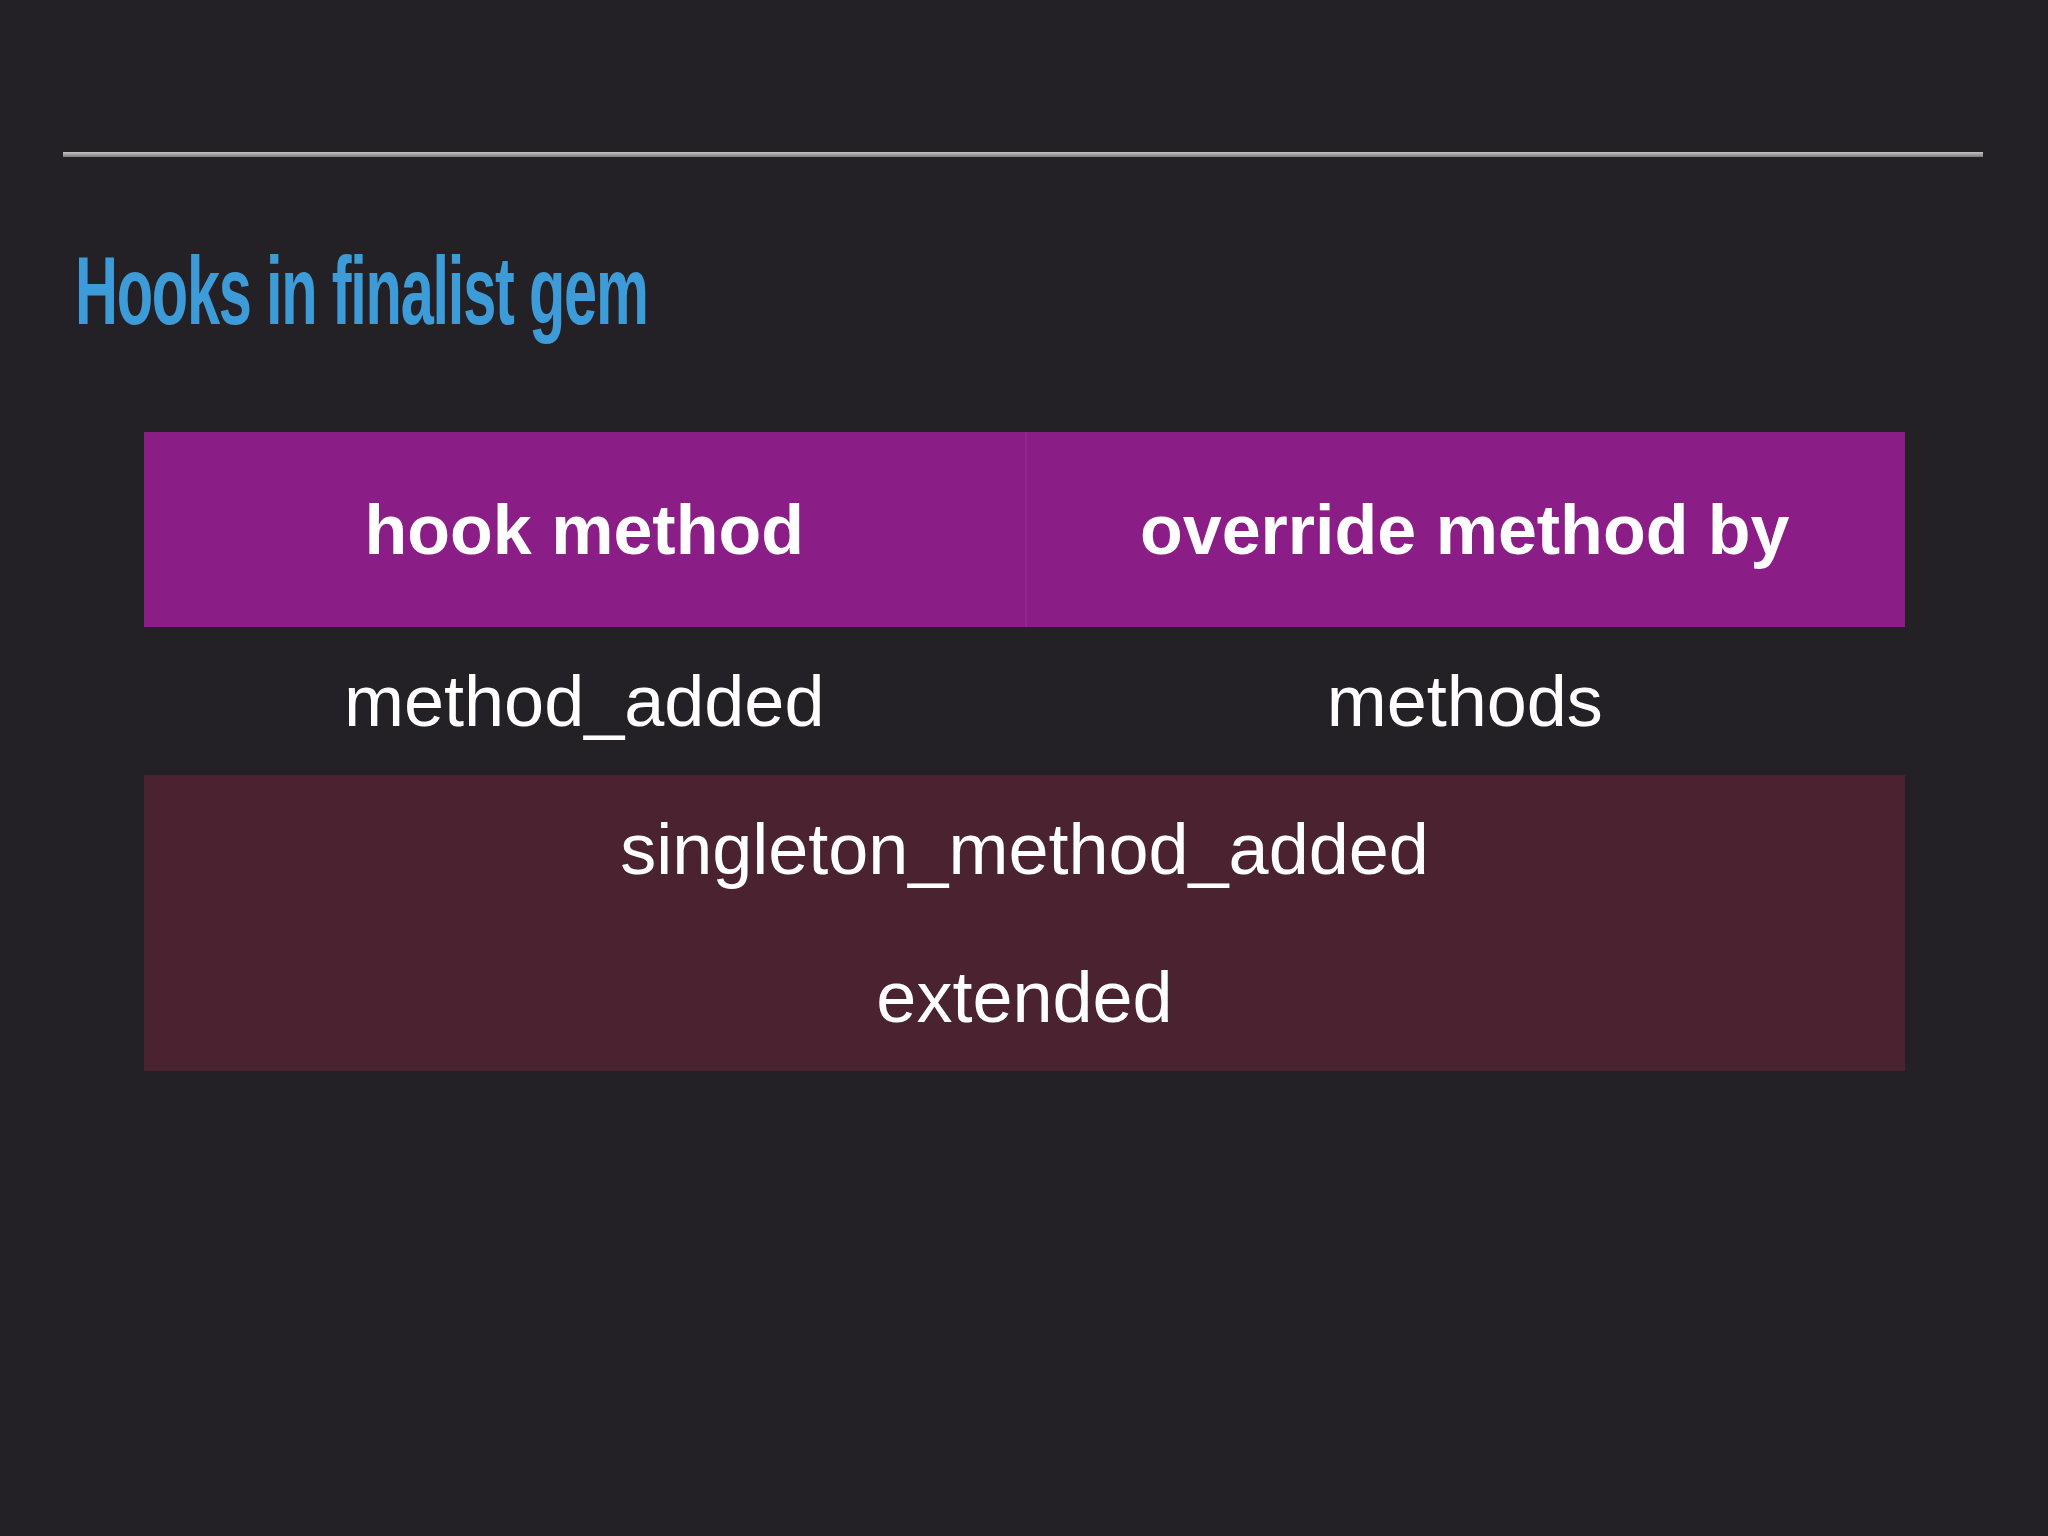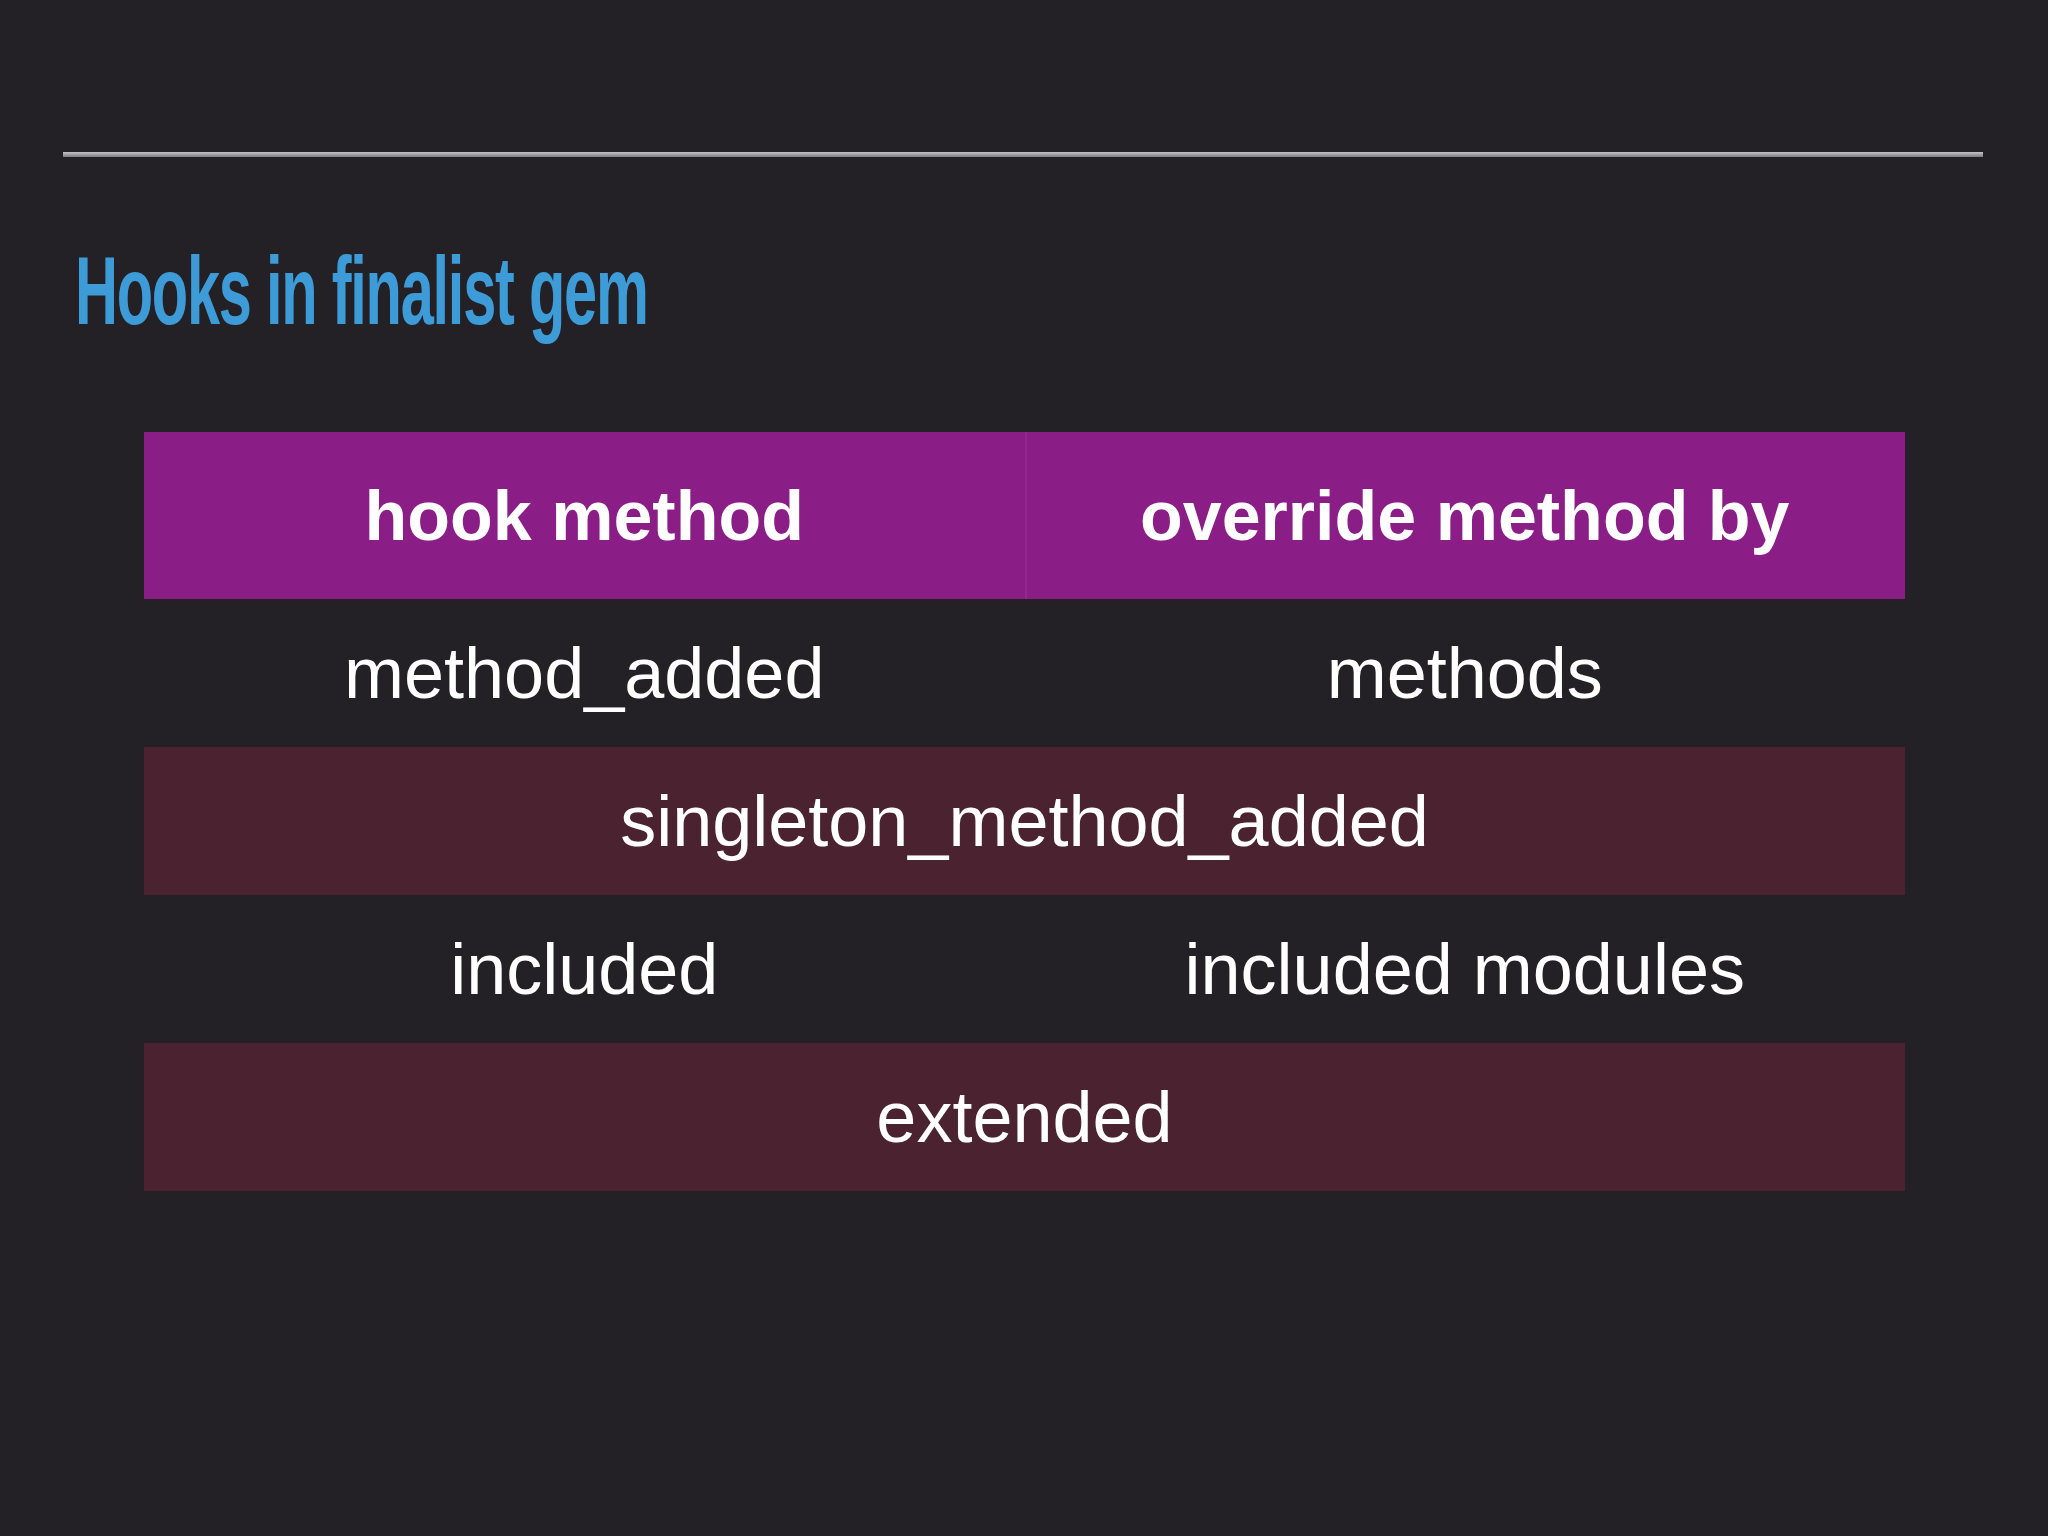--- a/index.html
+++ b/index.html
@@ -40,21 +40,21 @@
     left: 144px;
     top: 432px;
     width: 1761px;
   }
   .row {
     display: flex;
     height: 148px;
     width: 100%;
   }
   .row.header {
-    height: 167px;
+    height: 195px;
     background: var(--header-bg, #8b1d87);
   }
   .row.highlight {
     background: var(--highlight-bg, #4b2330);
   }
   .cell {
     flex: 1 1 0;
     display: flex;
     align-items: center;
     justify-content: center;
@@ -91,23 +91,19 @@
 
     <div class="row">
       <div class="cell">method_added</div>
       <div class="cell">methods</div>
     </div>
 
     <div class="row highlight">
       <div class="cell">singleton_method_added</div>
     </div>
 
-    <div class="row">
-      <div class="cell">included</div>
-      <div class="cell">included modules</div>
-    </div>
 
     <div class="row highlight">
       <div class="cell">extended</div>
     </div>
 
   </div>
 </div>
 
 </body></html>

